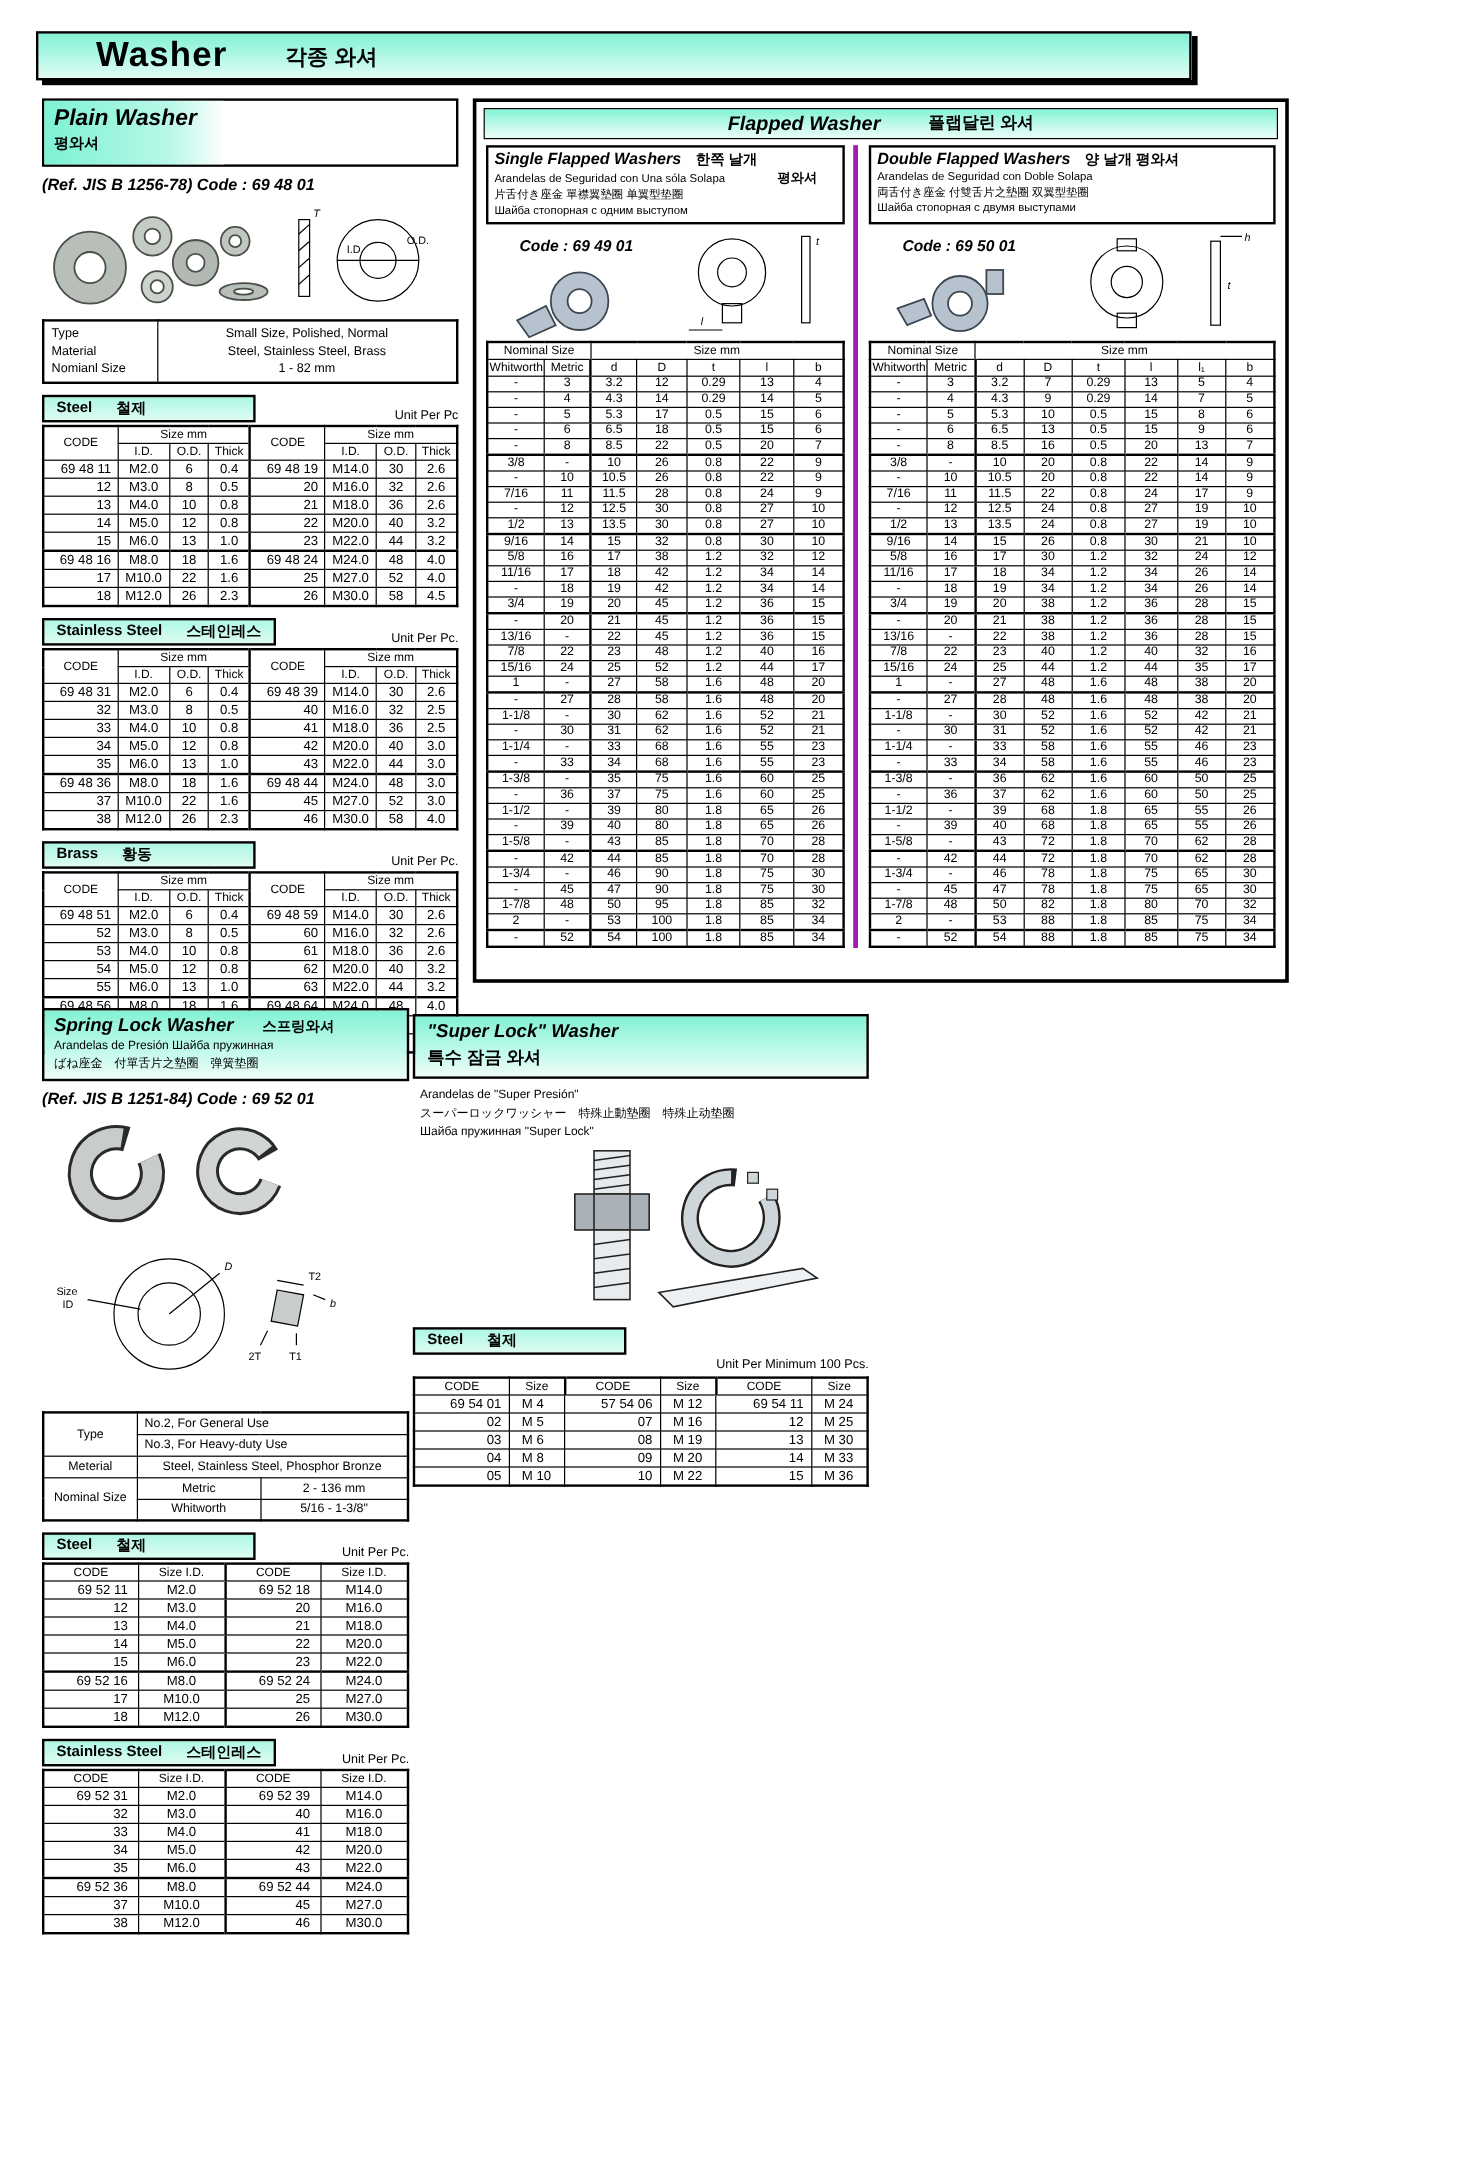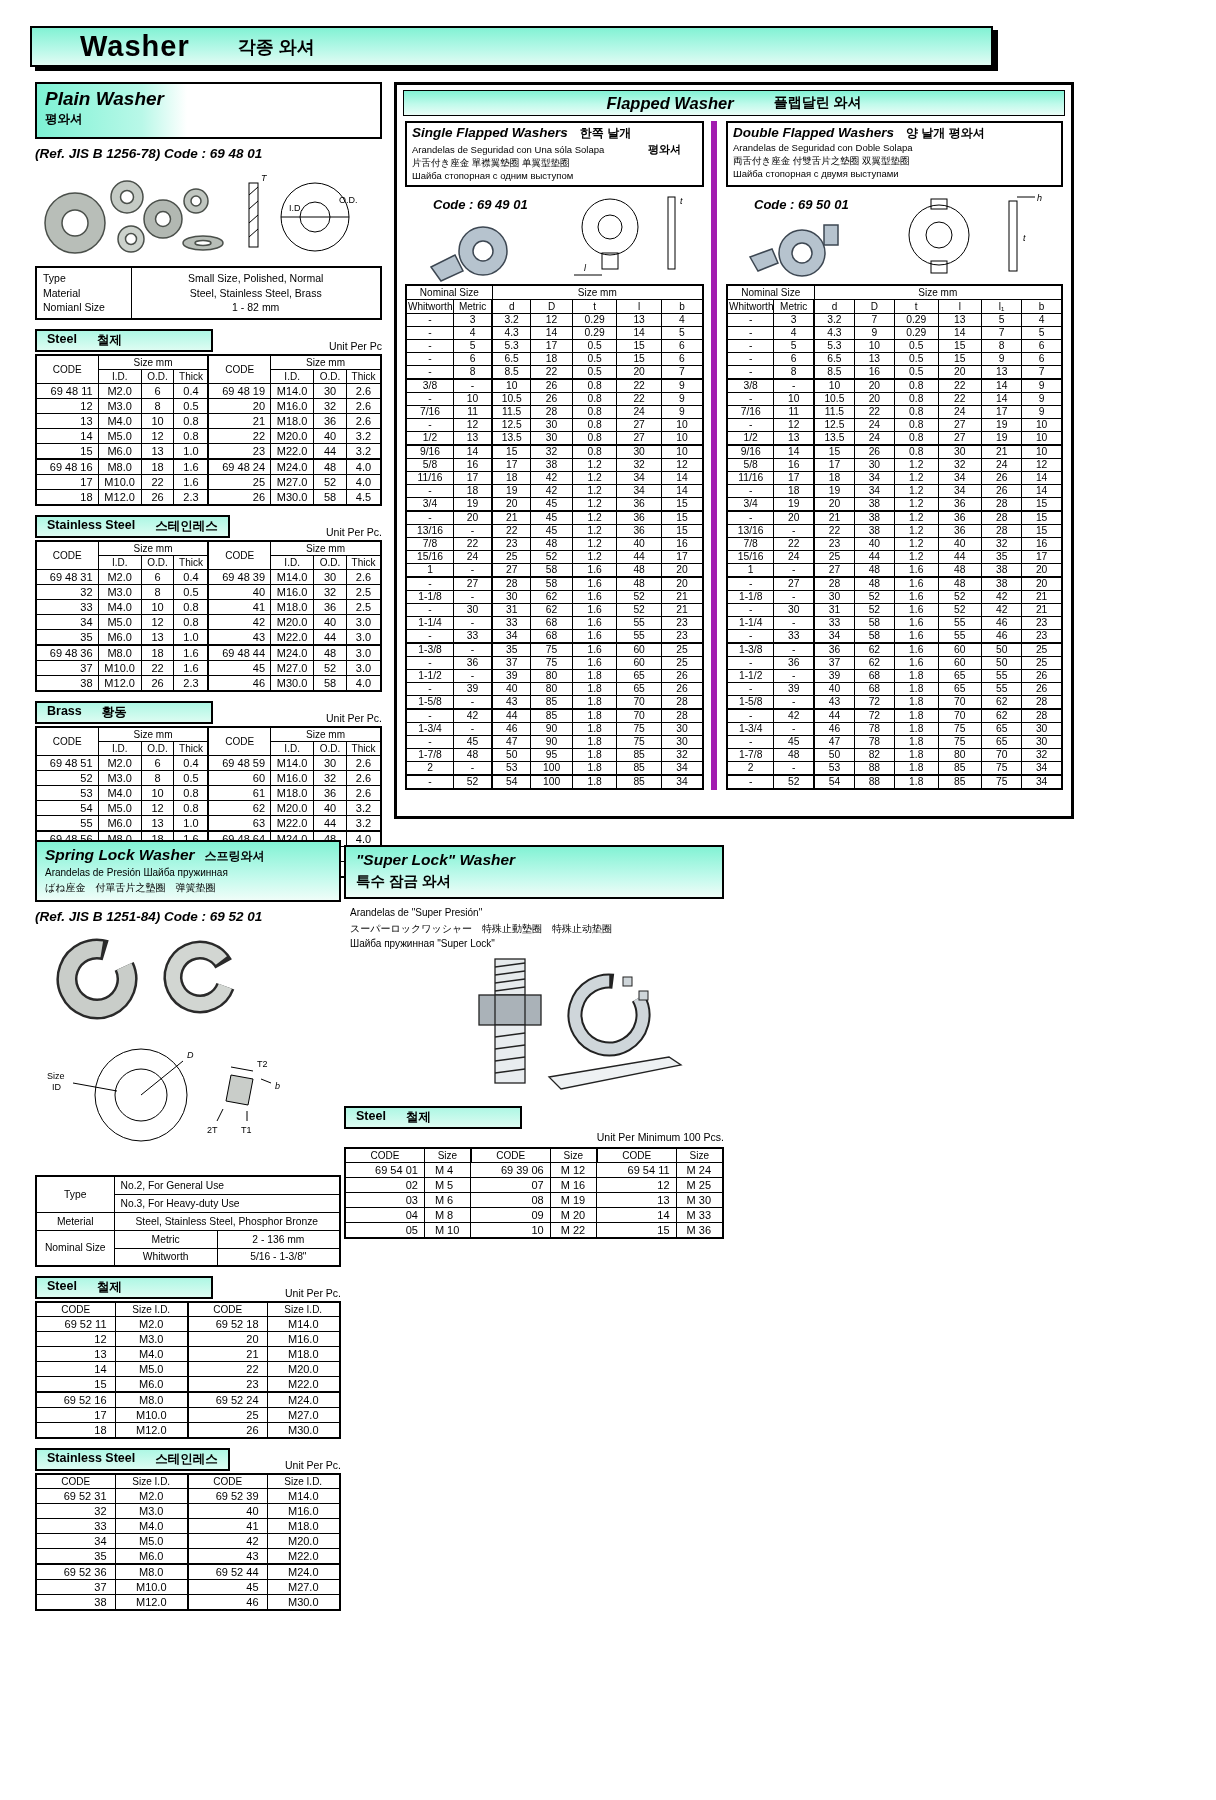--- a/index.html
+++ b/index.html
@@ -58,37 +58,37 @@
 
 .flap{left:394px;top:82px;width:680px;height:737px;border:3px solid #000;padding:5px 6px;background:#fff}
 .flap-title{height:26px;border:1px solid #000;display:flex;align-items:center;justify-content:center;gap:40px;
   background:linear-gradient(180deg,#82f2d4 0%,#c0fae b 55%,#eafdf7 100%);
   background:linear-gradient(180deg,#82f2d4 0%,#c0faeb 55%,#eafdf7 100%)}
 .flap-title .en{font-style:italic;font-weight:bold;font-size:16.5px}
 .flap-title .ko{font-weight:bold;font-size:14px}
 .flap-cols{display:flex;margin-top:5px}
 .flap-col{padding:0 2px}
 .flap-col.single{width:303px}
-.flap-col.double{flex:1;border-left:6px solid #a21caf;margin-left:5px;padding-left:9px}
+.flap-col.double{flex:1;border-left:4px solid #a21caf;margin-left:5px;padding-left:9px}
 .fch{border:2px solid #000;padding:2px 5px;min-height:66px}
 .fch .r1{display:flex;align-items:baseline;gap:12px;white-space:nowrap}
 .fch .r1 .en{font-style:italic;font-weight:bold;font-size:13.5px}
 .fch .r1 .ko{font-weight:bold;font-size:12px}
 .fch .sub{font-size:9.5px;line-height:1.35}
 .fch .es-row{display:flex;justify-content:space-between;align-items:baseline}
 .fch .ko2{font-weight:bold;font-size:11px;padding-right:16px}
 .code-row{position:relative;height:97px}
 .code-txt{position:absolute;left:28px;top:10px;font-style:italic;font-weight:bold;font-size:13px;white-space:nowrap}
 
 
 .spring{left:35px;top:840px;width:306px}
 .spring-head{border:2px solid #000;padding:4px 8px 5px;
   background:linear-gradient(180deg,#82f2d4 0%,#c2fae c 60%,#effdf8 100%);
   background:linear-gradient(180deg,#82f2d4 0%,#c2faec 60%,#effdf8 100%)}
-.spring-head .r1{display:flex;align-items:baseline;gap:10px;white-space:nowrap}
+.spring-head .r1{display:flex;align-items:baseline;gap:24px;white-space:nowrap}
 .spring-head .r1 .en{font-style:italic;font-weight:bold;font-size:15.5px}
 .spring-head .r1 .ko{font-weight:bold;font-size:12px}
 .spring-head .r2,.spring-head .r3{font-size:10px;line-height:1.5;white-space:nowrap}
 .spec2{width:100%;border:2px solid #000;font-size:10.3px;margin-top:8px}
 .spec2 td{border:1px solid #000;padding:2px 6px;height:18px;text-align:center;white-space:nowrap}
 .spec2 td.left{text-align:left}
 .spec2 .lab{width:78px}
 
 
 .superlock{left:344px;top:845px;width:380px}
@@ -1633,21 +1633,21 @@
         <th>CODE</th>
         <th class="vd">Size</th>
         <th>CODE</th>
         <th>Size</th>
       </tr>
     </thead>
     <tbody>
         <tr>
           <td>69 54 01</td>
           <td>M 4</td>
-          <td>69 39 06</td>
+          <td>57 54 06</td>
           <td>M 12</td>
           <td>69 54 11</td>
           <td>M 24</td>
         </tr>
         <tr>
           <td>02</td>
           <td>M 5</td>
           <td>07</td>
           <td>M 16</td>
           <td>12</td>

